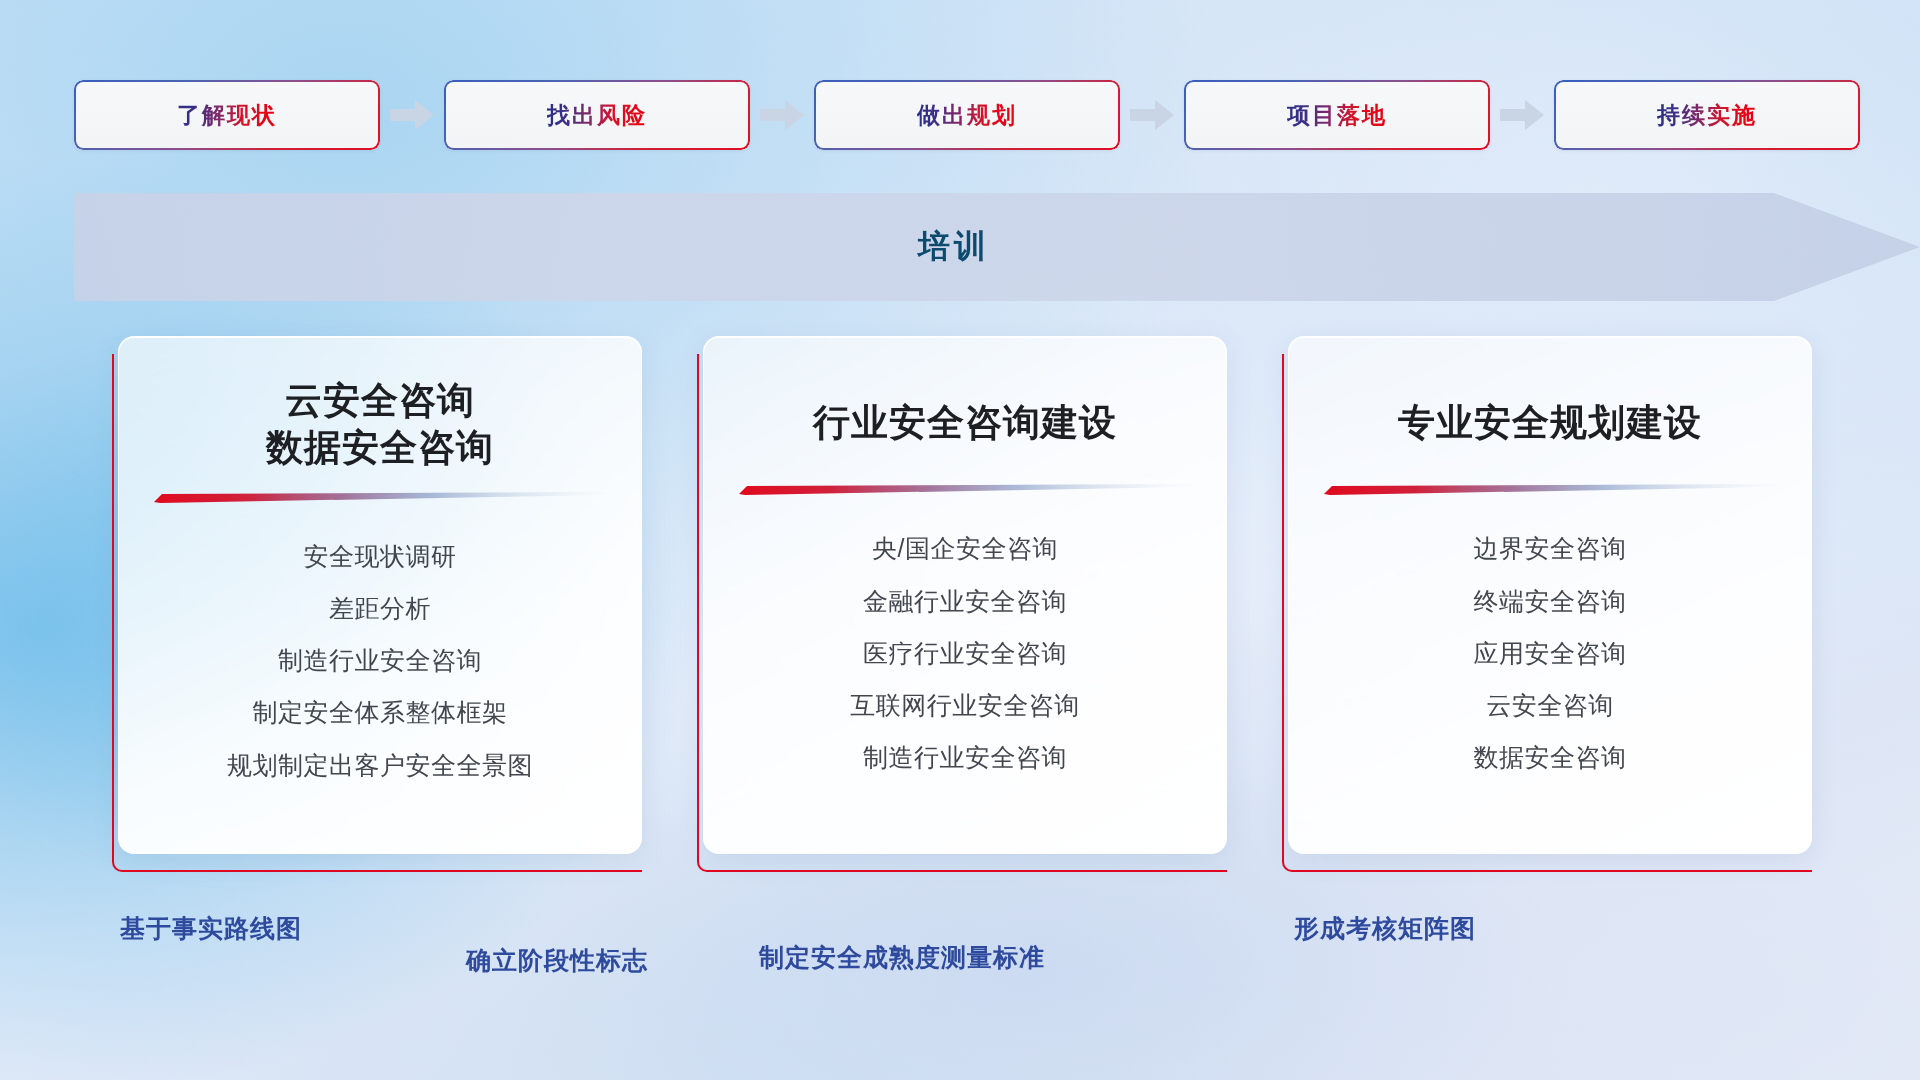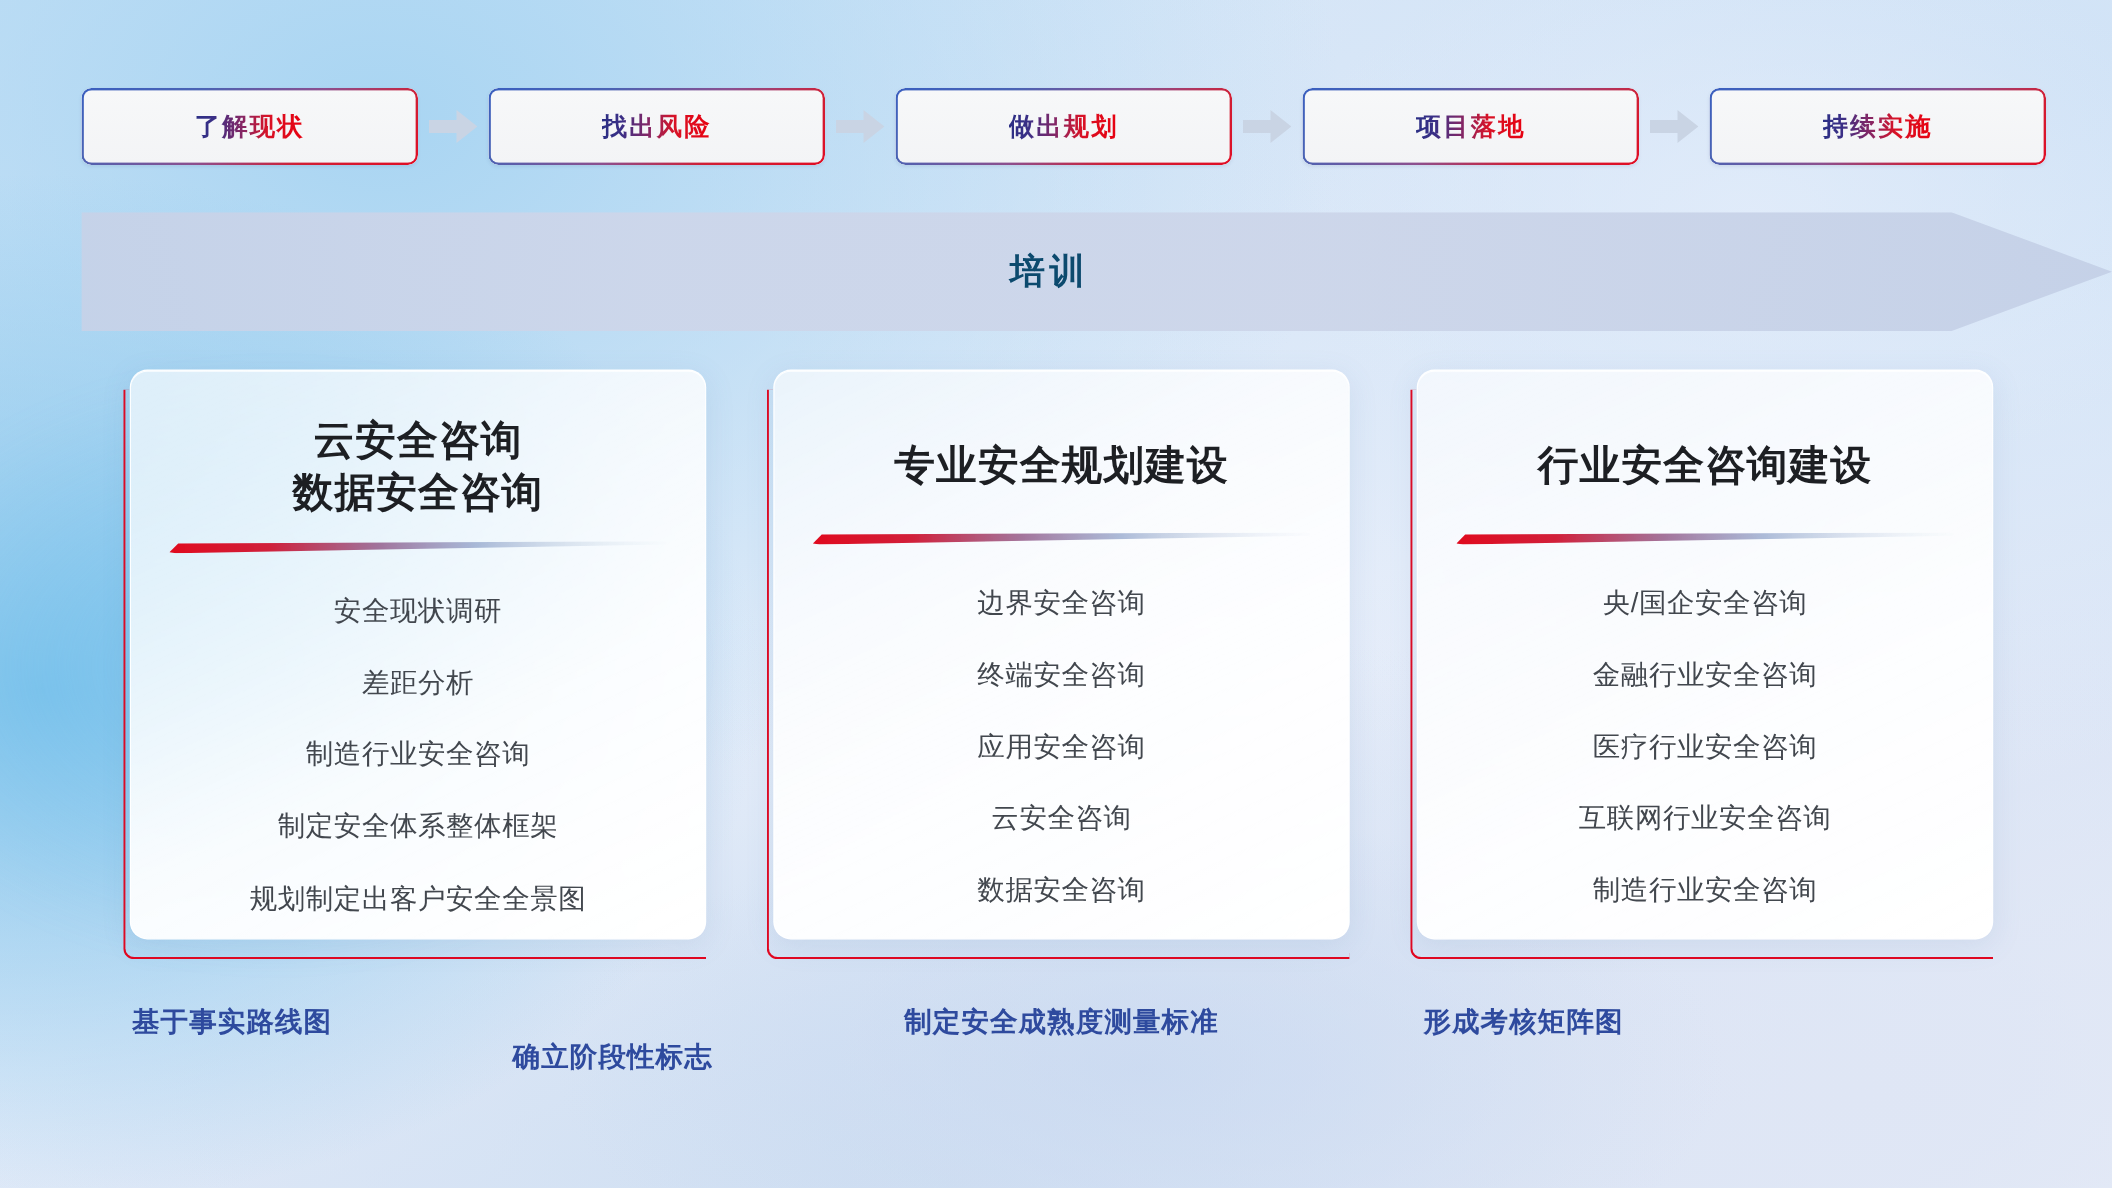--- a/index.html
+++ b/index.html
@@ -112,42 +112,42 @@
   .card-title{
     font-size:37px; font-weight:700; color:#1d1f23;
     text-align:center; line-height:1.28; letter-spacing:1px;
   }
   .card-divider{
     width:452px; height:11px; margin-top:20px; position:relative;
   }
   .card-divider svg{ display:block; width:100%; height:100%; }
   .card-list{
     margin-top:28px; width:100%;
-    display:flex; flex-direction:column; align-items:center; gap:14px;
+    display:flex; flex-direction:column; align-items:center; gap:1px;
   }
   .card-list-item{
     font-size:25px; color:#42474e; line-height:2.05; letter-spacing:.5px;
     white-space:nowrap;
   }
 
   
   .card-wrap.c1 .card{ padding-top:40px; }
   .card-wrap.c2 .card, .card-wrap.c3 .card{ padding-top:62px; }
   .card-wrap.c2 .card-divider, .card-wrap.c3 .card-divider{ margin-top:38px; }
 
   
   .footnotes{ position:absolute; z-index:5; left:0; top:912px; width:1920px; height:48px; }
   .footnote{
     position:absolute; top:0;
     font-size:25px; font-weight:700; color:#2e4a9e; letter-spacing:1px;
     white-space:nowrap;
   }
   .fn1{ left:120px; }
   .fn2{ left:466px;margin-top:32px; }
-  .fn3{ left:822px; }
+  .fn3{ left:759px;margin-top:29px; }
   .fn4{ left:1294px; }
 </style>
 </head>
 <body>
 
 <div class="bg">
   <div class="bg-base"></div>
   <div class="bg-soft1"></div>
   <div class="bg-soft2"></div>
   <div class="bg-soft3"></div>
@@ -238,20 +238,51 @@
       <div class="card-list">
         <div class="card-list-item">安全现状调研</div>
         <div class="card-list-item">差距分析</div>
         <div class="card-list-item">制造行业安全咨询</div>
         <div class="card-list-item">制定安全体系整体框架</div>
         <div class="card-list-item">规划制定出客户安全全景图</div>
       </div>
     </div>
   </div>
 
+  <div class="card-wrap c2">
+    <div class="card-accent"></div>
+    <div class="card">
+      <div class="card-title">
+        <div>行业安全咨询建设</div>
+      </div>
+      <div class="card-divider">
+        <svg viewBox="0 0 452 11" preserveAspectRatio="none" aria-hidden="true">
+          <defs>
+            <linearGradient id="divGrad2" x1="0" y1="0" x2="1" y2="0">
+              <stop offset="0" stop-color="#e00a1e" stop-opacity="1"></stop>
+              <stop offset="0.20" stop-color="#cf1430" stop-opacity="0.95"></stop>
+              <stop offset="0.42" stop-color="#8e5282" stop-opacity="0.80"></stop>
+              <stop offset="0.62" stop-color="#7d93c0" stop-opacity="0.62"></stop>
+              <stop offset="0.82" stop-color="#b3c3da" stop-opacity="0.35"></stop>
+              <stop offset="1" stop-color="#d8e2ef" stop-opacity="0.05"></stop>
+            </linearGradient>
+          </defs>
+          <path d="M0 10 L8 2 L452 0 L452 3 L6 11 Z" fill="url(#divGrad2)"></path>
+        </svg>
+      </div>
+      <div class="card-list">
+        <div class="card-list-item">央/国企安全咨询</div>
+        <div class="card-list-item">金融行业安全咨询</div>
+        <div class="card-list-item">医疗行业安全咨询</div>
+        <div class="card-list-item">互联网行业安全咨询</div>
+        <div class="card-list-item">制造行业安全咨询</div>
+      </div>
+    </div>
+  </div>
+
   <div class="card-wrap c3">
     <div class="card-accent"></div>
     <div class="card">
       <div class="card-title">
         <div>专业安全规划建设</div>
       </div>
       <div class="card-divider">
         <svg viewBox="0 0 452 11" preserveAspectRatio="none" aria-hidden="true">
           <defs>
             <linearGradient id="divGrad3" x1="0" y1="0" x2="1" y2="0">
@@ -269,51 +300,20 @@
       <div class="card-list">
         <div class="card-list-item">边界安全咨询</div>
         <div class="card-list-item">终端安全咨询</div>
         <div class="card-list-item">应用安全咨询</div>
         <div class="card-list-item">云安全咨询</div>
         <div class="card-list-item">数据安全咨询</div>
       </div>
     </div>
   </div>
 
-  <div class="card-wrap c2">
-    <div class="card-accent"></div>
-    <div class="card">
-      <div class="card-title">
-        <div>行业安全咨询建设</div>
-      </div>
-      <div class="card-divider">
-        <svg viewBox="0 0 452 11" preserveAspectRatio="none" aria-hidden="true">
-          <defs>
-            <linearGradient id="divGrad2" x1="0" y1="0" x2="1" y2="0">
-              <stop offset="0" stop-color="#e00a1e" stop-opacity="1"></stop>
-              <stop offset="0.20" stop-color="#cf1430" stop-opacity="0.95"></stop>
-              <stop offset="0.42" stop-color="#8e5282" stop-opacity="0.80"></stop>
-              <stop offset="0.62" stop-color="#7d93c0" stop-opacity="0.62"></stop>
-              <stop offset="0.82" stop-color="#b3c3da" stop-opacity="0.35"></stop>
-              <stop offset="1" stop-color="#d8e2ef" stop-opacity="0.05"></stop>
-            </linearGradient>
-          </defs>
-          <path d="M0 10 L8 2 L452 0 L452 3 L6 11 Z" fill="url(#divGrad2)"></path>
-        </svg>
-      </div>
-      <div class="card-list">
-        <div class="card-list-item">央/国企安全咨询</div>
-        <div class="card-list-item">金融行业安全咨询</div>
-        <div class="card-list-item">医疗行业安全咨询</div>
-        <div class="card-list-item">互联网行业安全咨询</div>
-        <div class="card-list-item">制造行业安全咨询</div>
-      </div>
-    </div>
-  </div>
-
 </div>
 
 <div class="footnotes">
   <div class="footnote fn1">基于事实路线图</div>
   <div class="footnote fn2">确立阶段性标志</div>
   <div class="footnote fn3">制定安全成熟度测量标准</div>
   <div class="footnote fn4">形成考核矩阵图</div>
 </div>
 
 </body></html>

